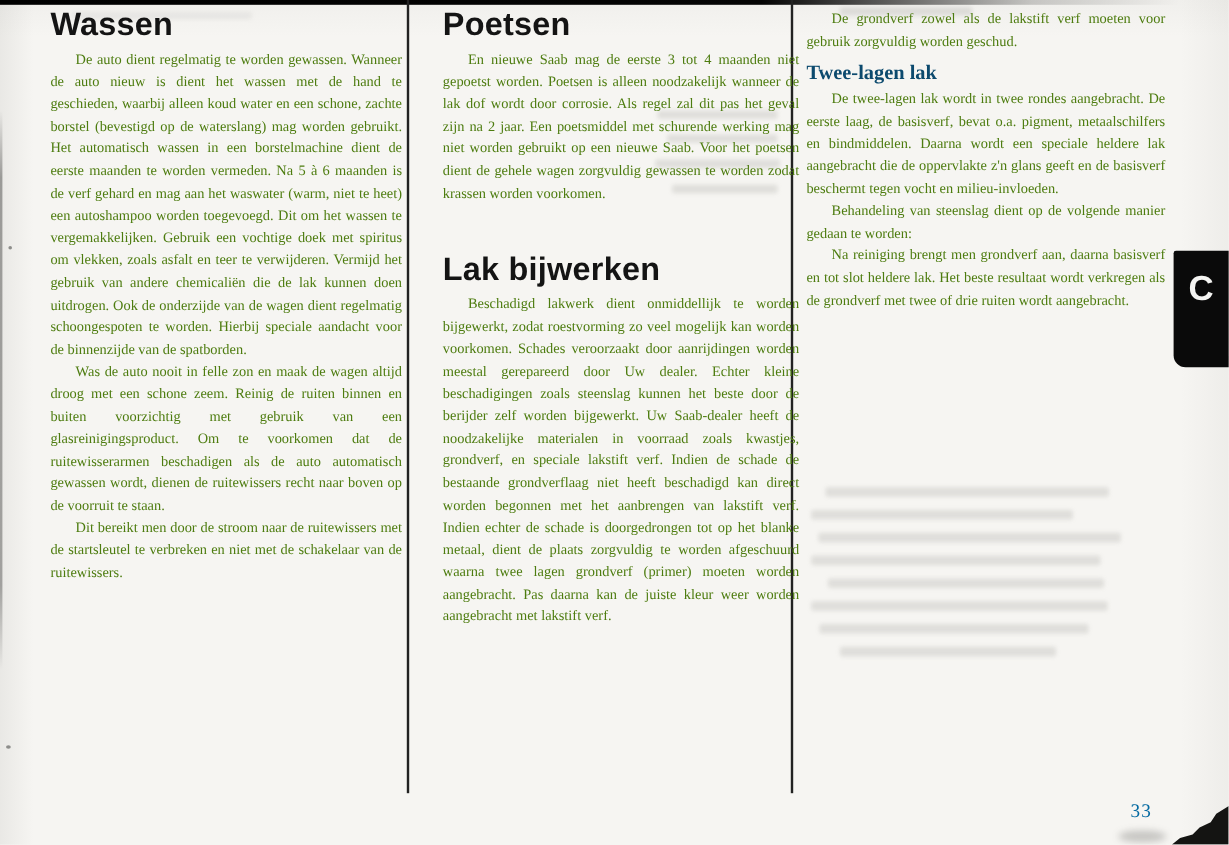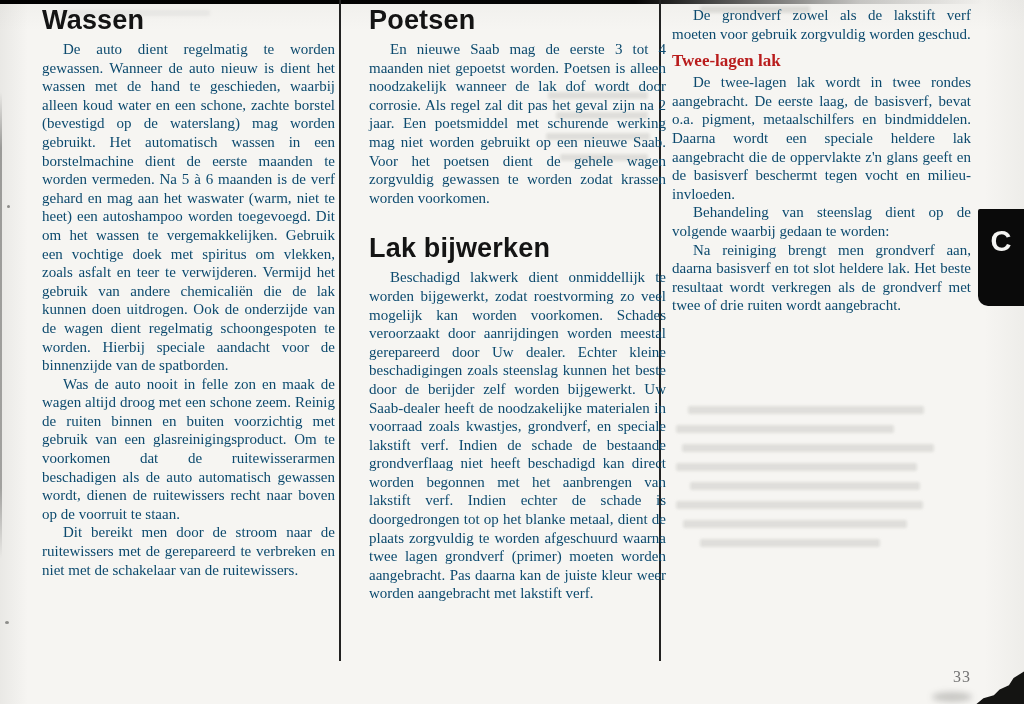--- a/index.html
+++ b/index.html
@@ -38,46 +38,46 @@
 
   .divider{position:absolute;top:0;width:2px;height:661px;background:#222;}
   .divider.d1{left:339px;}
   .divider.d2{left:659px;}
 
   h1.sans-head{
     font-family:"Liberation Sans", sans-serif;
     font-weight:700;font-size:27px;line-height:29px;
     margin:0 0 5px 0;letter-spacing:.2px;color:#141414;
   }
-  h1.sans-head.second{margin-top:27px;}
+  h1.sans-head.second{margin-top:40px;}
   h2.serif-head{
     font-family:"Liberation Serif", serif;
     font-weight:700;font-size:17px;line-height:20px;
-    margin:8px 0 2px 0;color:#b91c1c;
+    margin:8px 0 2px 0;color:#0c4a6e;
   }
   p.body{
-    font-size:15px;line-height:18.6px;margin:0;
+    font-size:12px;line-height:18.6px;margin:0;
     text-align:justify;text-indent:21px;
-    color:#0c4a6e;
+    color:#4d7c0f;
   }
 
   
   .chapter-tab{
     position:absolute;right:0;top:209px;width:46px;height:97px;
     background:#0a0a0a;border-radius:2px 0 0 10px;
   }
   .chapter-tab .letter{
     display:block;text-align:center;margin-top:16px;
     font-family:"Liberation Sans", sans-serif;font-weight:700;
     font-size:29px;color:#f4f4f2;
   }
 
   .page-number{
     position:absolute;left:942px;top:668px;
-    font-size:16px;letter-spacing:1px;color:#737373;margin-left:11px;
+    font-size:16px;letter-spacing:1px;color:#0369a1;
   }
 
   
   .corner-blob{
     position:absolute;right:0;bottom:0;width:58px;height:36px;
     background:#141412;
     clip-path:polygon(100% 10%,100% 100%,18% 100%,30% 84%,48% 76%,58% 60%,74% 48%,82% 28%);
   }
   .corner-smudge{
     position:absolute;right:52px;bottom:2px;width:40px;height:10px;
@@ -125,35 +125,35 @@
 <div class="ghost r7"></div>
 <div class="ghost r8"></div>
 
 <div class="divider d1"></div>
 <div class="divider d2"></div>
 
 <div class="column col-left">
   <h1 class="sans-head">Wassen</h1>
   <p class="body">De auto dient regelmatig te worden gewassen. Wanneer de auto nieuw is dient het wassen met de hand te geschieden, waarbij alleen koud water en een schone, zachte borstel (bevestigd op de waterslang) mag worden gebruikt. Het automatisch wassen in een borstelmachine dient de eerste maanden te worden vermeden. Na 5 à 6 maanden is de verf gehard en mag aan het waswater (warm, niet te heet) een autoshampoo worden toegevoegd. Dit om het wassen te vergemakkelijken. Gebruik een vochtige doek met spiritus om vlekken, zoals asfalt en teer te verwijderen. Vermijd het gebruik van andere chemicaliën die de lak kunnen doen uitdrogen. Ook de onderzijde van de wagen dient regelmatig schoongespoten te worden. Hierbij speciale aandacht voor de binnenzijde van de spatborden.</p>
   <p class="body">Was de auto nooit in felle zon en maak de wagen altijd droog met een schone zeem. Reinig de ruiten binnen en buiten voorzichtig met gebruik van een glasreinigingsproduct. Om te voorkomen dat de ruitewisserarmen beschadigen als de auto automatisch gewassen wordt, dienen de ruitewissers recht naar boven op de voorruit te staan.</p>
-  <p class="body">Dit bereikt men door de stroom naar de ruitewissers met de gerepareerd te verbreken en niet met de schakelaar van de ruitewissers.</p>
+  <p class="body">Dit bereikt men door de stroom naar de ruitewissers met de startsleutel te verbreken en niet met de schakelaar van de ruitewissers.</p>
 </div>
 
 <div class="column col-mid">
   <h1 class="sans-head">Poetsen</h1>
   <p class="body">En nieuwe Saab mag de eerste 3 tot 4 maanden niet gepoetst worden. Poetsen is alleen noodzakelijk wanneer de lak dof wordt door corrosie. Als regel zal dit pas het geval zijn na 2 jaar. Een poetsmiddel met schurende werking mag niet worden gebruikt op een nieuwe Saab. Voor het poetsen dient de gehele wagen zorgvuldig gewassen te worden zodat krassen worden voorkomen.</p>
   <h1 class="sans-head second">Lak bijwerken</h1>
   <p class="body">Beschadigd lakwerk dient onmiddellijk te worden bijgewerkt, zodat roestvorming zo veel mogelijk kan worden voorkomen. Schades veroorzaakt door aanrijdingen worden meestal gerepareerd door Uw dealer. Echter kleine beschadigingen zoals steenslag kunnen het beste door de berijder zelf worden bijgewerkt. Uw Saab-dealer heeft de noodzakelijke materialen in voorraad zoals kwastjes, grondverf, en speciale lakstift verf. Indien de schade de bestaande grondverflaag niet heeft beschadigd kan direct worden begonnen met het aanbrengen van lakstift verf. Indien echter de schade is doorgedrongen tot op het blanke metaal, dient de plaats zorgvuldig te worden afgeschuurd waarna twee lagen grondverf (primer) moeten worden aangebracht. Pas daarna kan de juiste kleur weer worden aangebracht met lakstift verf.</p>
 </div>
 
 <div class="column col-right">
   <p class="body">De grondverf zowel als de lakstift verf moeten voor gebruik zorgvuldig worden geschud.</p>
   <h2 class="serif-head">Twee-lagen lak</h2>
   <p class="body">De twee-lagen lak wordt in twee rondes aangebracht. De eerste laag, de basisverf, bevat o.a. pigment, metaalschilfers en bindmiddelen. Daarna wordt een speciale heldere lak aangebracht die de oppervlakte z'n glans geeft en de basisverf beschermt tegen vocht en milieu-invloeden.</p>
-  <p class="body">Behandeling van steenslag dient op de volgende waarbij gedaan te worden:</p>
+  <p class="body">Behandeling van steenslag dient op de volgende manier gedaan te worden:</p>
   <p class="body">Na reiniging brengt men grondverf aan, daarna basisverf en tot slot heldere lak. Het beste resultaat wordt verkregen als de grondverf met twee of drie ruiten wordt aangebracht.</p>
 </div>
 
 <div class="chapter-tab">
   <span class="letter">C</span>
 </div>
 
 <div class="page-number">33</div>
 
 <div class="corner-smudge"></div>

